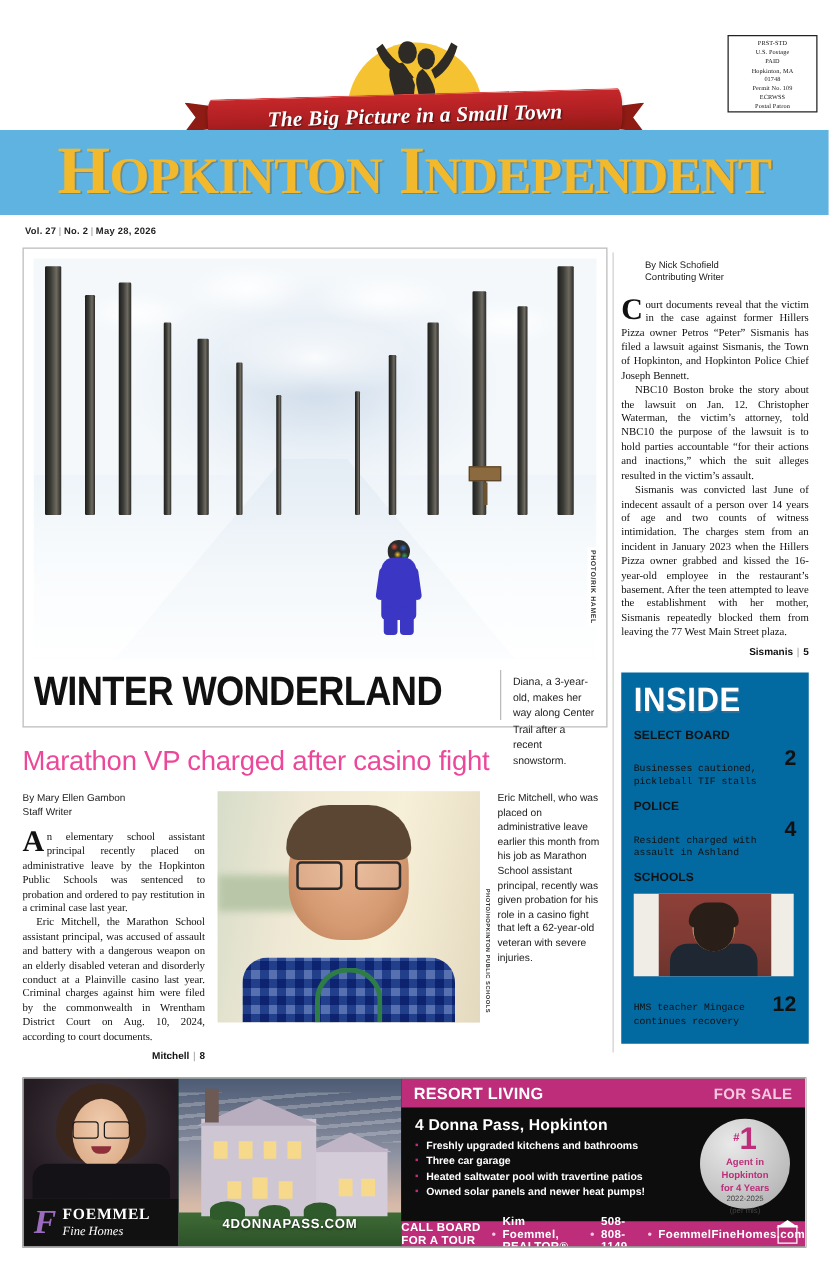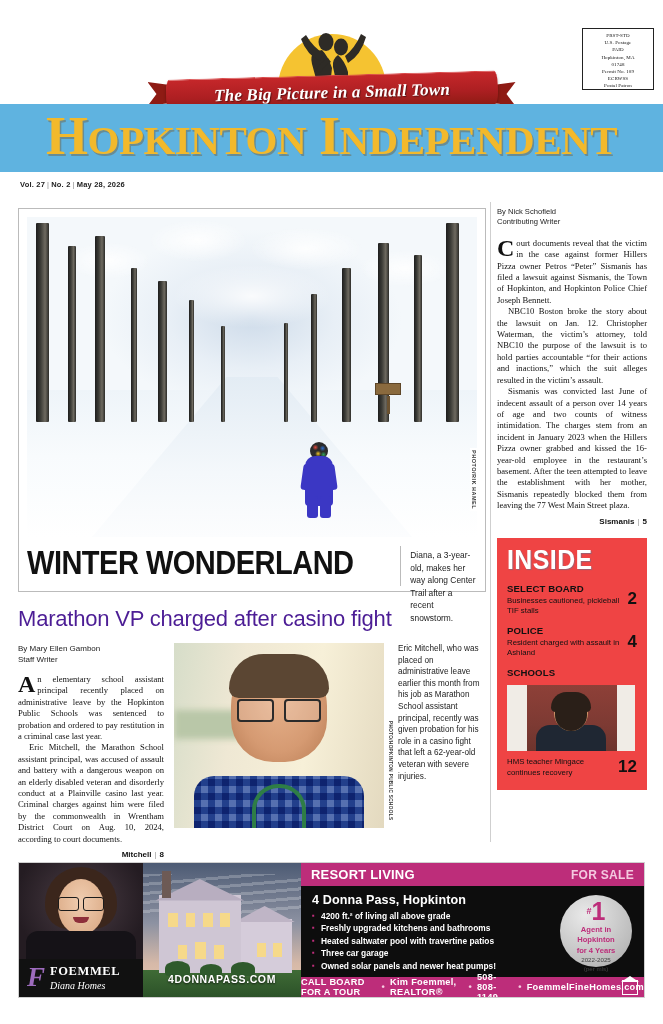--- a/index.html
+++ b/index.html
@@ -82,21 +82,21 @@
 
   .volline {
     position: absolute; left: 20px; top: 180px;
     font-size: 7.5px; font-weight: bold; color: #222;
     letter-spacing: .2px;
   }
   .volline .sep { color: #888; font-weight: normal; padding: 0 2px; }
 
   
   .body-area { position: absolute; left: 0; top: 198px; width: 663px; height: 650px; }
-  .left-col { position: absolute; left: 18px; top: 10px; width: 468px; }
+  .left-col { position: absolute; left: 18px; top: 0; width: 468px; }
   .right-col { position: absolute; left: 497px; top: 0; width: 150px; }
   .vrule {
     position: absolute; left: 490px; top: 4px; width: 1px; height: 640px;
     background: #cfcfcf;
   }
 
   
   .photo-block {
     position: relative; width: 468px; height: 384px;
     border: 1px solid #bbb; background: #fff; padding: 8px;
@@ -175,21 +175,21 @@
   }
   .cap-div { width: 1px; background: #bbb; align-self: stretch; margin: 0 10px 0 2px; }
   .cap-text {
     font-size: 8.4px; line-height: 12.5px; color: #222; max-width: 185px;
     padding-top: 3px;
   }
 
   
   .art2 { margin-top: 14px; position: relative; width: 468px; }
   .art2-head {
-    font-size: 22px; line-height: 25px; color: #4c1d95; font-weight: normal;
+    font-size: 22px; line-height: 25px; color: #ec4899; font-weight: normal;
     letter-spacing: -.2px;
   }
   .art2-cols { display: flex; margin-top: 12px; }
   .art2-body { width: 146px; }
   .byline { font-size: 8px; line-height: 11px; color: #222; margin-bottom: 9px; }
   .art2-text {
     font-family: "Liberation Serif", serif;
     font-size: 8.6px; line-height: 11.4px; color: #111; text-align: justify;
   }
   .art2-text p { text-indent: 11px; }
@@ -234,41 +234,41 @@
     position: absolute; left: -2px; top: 78px;
     writing-mode: vertical-rl;
     font-size: 4.6px; font-weight: bold; letter-spacing: .4px; color: #333;
   }
   .art2-cap { font-size: 8.2px; line-height: 11.6px; color: #222; }
 
   
   .r-head {
     font-size: 21px; line-height: 23.5px; color: #111; font-weight: normal; letter-spacing: -.2px;
   }
-  .r-byline { font-size: 7.6px; line-height: 10.4px; margin-top: 9px; color: #222; }
+  .r-byline { font-size: 7.6px; line-height: 10.4px; margin-top: 9px; color: #222; margin-left: 19px; }
   .r-text {
     font-family: "Liberation Serif", serif;
     font-size: 8.6px; line-height: 11.4px; color: #111; text-align: justify; margin-top: 10px;
   }
   .r-text p { text-indent: 11px; }
   .r-text p:first-child { text-indent: 0; }
 
   .inside-box {
-    margin-top: 12px; width: 150px; background: #ef4444; padding: 8px 10px 12px 10px;
+    margin-top: 12px; width: 150px; background: #0369a1; padding: 8px 10px 12px 10px;
   }
   .inside-title {
     font-family: "Liberation Sans Narrow","Liberation Sans",sans-serif;
     font-weight: bold; font-size: 27px; line-height: 28px; color: #ffffff;
     letter-spacing: .5px; text-shadow: 1px 1px 1px rgba(90,120,150,.55);
     transform: scaleX(.92); transform-origin: left center;
   }
   .inside-item { display: flex; align-items: flex-start; margin-top: 9px; }
   .ii-left { flex: 1; }
   .ii-kicker { font-size: 9.6px; font-weight: bold; color: #111; letter-spacing: .1px; }
-  .ii-desc { font-size: 7.8px; line-height: 10.2px; color: #111; margin-top: 2px; }
+  .ii-desc { font-size: 7.8px; line-height: 10.2px; color: #111; margin-top: 17px; font-family: Liberation Mono, monospace; }
   .ii-page { font-size: 17px; font-weight: bold; color: #111; margin-left: 6px; line-height: 20px; align-self: center; }
   .inside-photo {
     width: 128px; height: 66px; margin-top: 7px; position: relative; overflow: hidden;
     background: #e9e3de;
   }
   .ip-wall { position:absolute; inset:0; background: linear-gradient(180deg,#8e4038 0%,#7d3a33 60%,#6d342d 100%); }
   .ip-l { position:absolute; left:0; top:0; width:16%; height:100%; background:#f0ece6; }
   .ip-r { position:absolute; right:0; top:0; width:14%; height:100%; background:#f0ece6; }
   .ip-head { position:absolute; left:50%; top:14%; transform:translateX(-50%); width:34px; height:36px;
     background: radial-gradient(ellipse at 50% 35%, #e3b089 0%, #cf9668 70%, #b47a50 100%); border-radius:50%; }
@@ -300,21 +300,21 @@
   .aap-suit { position:absolute; left:50%; bottom:0; transform:translateX(-50%); width:110px; height:28px;
     background:#151217; border-radius:12px 12px 0 0; }
   .ad-logo { position:absolute; left:0; bottom:0; width:124px; height:40px; display:flex; align-items:center; gap:5px; padding-left:8px; }
   .logo-mark {
     font-family:"Liberation Serif",serif; font-style:italic; font-weight:bold;
     font-size:27px; color:#9d6bbd; line-height:27px;
   }
   .logo-words { color:#fff; font-family:"Liberation Serif",serif; }
   .logo-words .l1 { font-weight:bold; font-size:12.5px; letter-spacing:.6px; }
   .logo-words .l2 { font-style:italic; font-size:10px; margin-top:1px; }
-  .ad-house { width: 158px; position: relative; background:#0f766e; }
+  .ad-house { width: 178px; position: relative; background:#0f766e; }
   .ah-sky { position:absolute; inset:0; background: linear-gradient(180deg,#4d5b74 0%,#8d92a2 45%,#d6b9a8 75%,#e7cbb2 100%); }
   .ah-cloud { position:absolute; left:0; right:0; top:8%; height:30%;
     background: repeating-linear-gradient(175deg, rgba(255,255,255,.22) 0 3px, transparent 3px 9px); }
   .ah-main { position:absolute; left:10%; bottom:18%; width:52%; height:58%; background:#cfc6d4; }
   .ah-roof { position:absolute; left:8%; bottom:72%; width:56%; height:16%; background:#b8aec0;
     clip-path: polygon(0 100%, 50% 0, 100% 100%); }
   .ah-wing { position:absolute; right:6%; bottom:18%; width:34%; height:40%; background:#d5ccda; }
   .ah-wingroof { position:absolute; right:4%; bottom:56%; width:38%; height:12%; background:#bfb5c6;
     clip-path: polygon(0 100%, 50% 0, 100% 100%); }
   .ah-chim { position:absolute; left:12%; bottom:74%; width:6%; height:20%; background:#6d5a55; }
@@ -556,21 +556,21 @@
         <div class="aap-hair"></div>
         <div class="aap-face"></div>
         <div class="aap-glass"></div>
         <div class="aap-smile"></div>
         <div class="aap-suit"></div>
       </div>
       <div class="ad-logo">
         <div class="logo-mark">F</div>
         <div class="logo-words">
           <div class="l1">FOEMMEL</div>
-          <div class="l2">Diana Homes</div>
+          <div class="l2">Fine Homes</div>
         </div>
       </div>
     </div>
 
     <div class="ad-house">
       <div class="ah-sky"></div>
       <div class="ah-cloud"></div>
       <div class="ah-lawn"></div>
       <div class="ah-wing"></div>
       <div class="ah-wingroof"></div>
@@ -592,24 +592,23 @@
       <div class="ad-url">4DONNAPASS.COM</div>
     </div>
 
     <div class="ad-main">
       <div class="ad-bar">
         <span class="t1">RESORT LIVING</span>
         <span class="t2">FOR SALE</span>
       </div>
       <div class="ad-addr">4 Donna Pass, Hopkinton</div>
       <ul class="ad-bullets">
-        <li>4200 ft.² of living all above grade</li>
         <li>Freshly upgraded kitchens and bathrooms</li>
+        <li>Three car garage</li>
         <li>Heated saltwater pool with travertine patios</li>
-        <li>Three car garage</li>
         <li>Owned solar panels and newer heat pumps!</li>
       </ul>
 
       <div class="badge">
         <div>
           <span class="hash">#</span><span class="one">1</span>
         </div>
         <div class="lines">Agent in</div>
         <div class="lines">Hopkinton</div>
         <div class="lines">for 4 Years</div>

